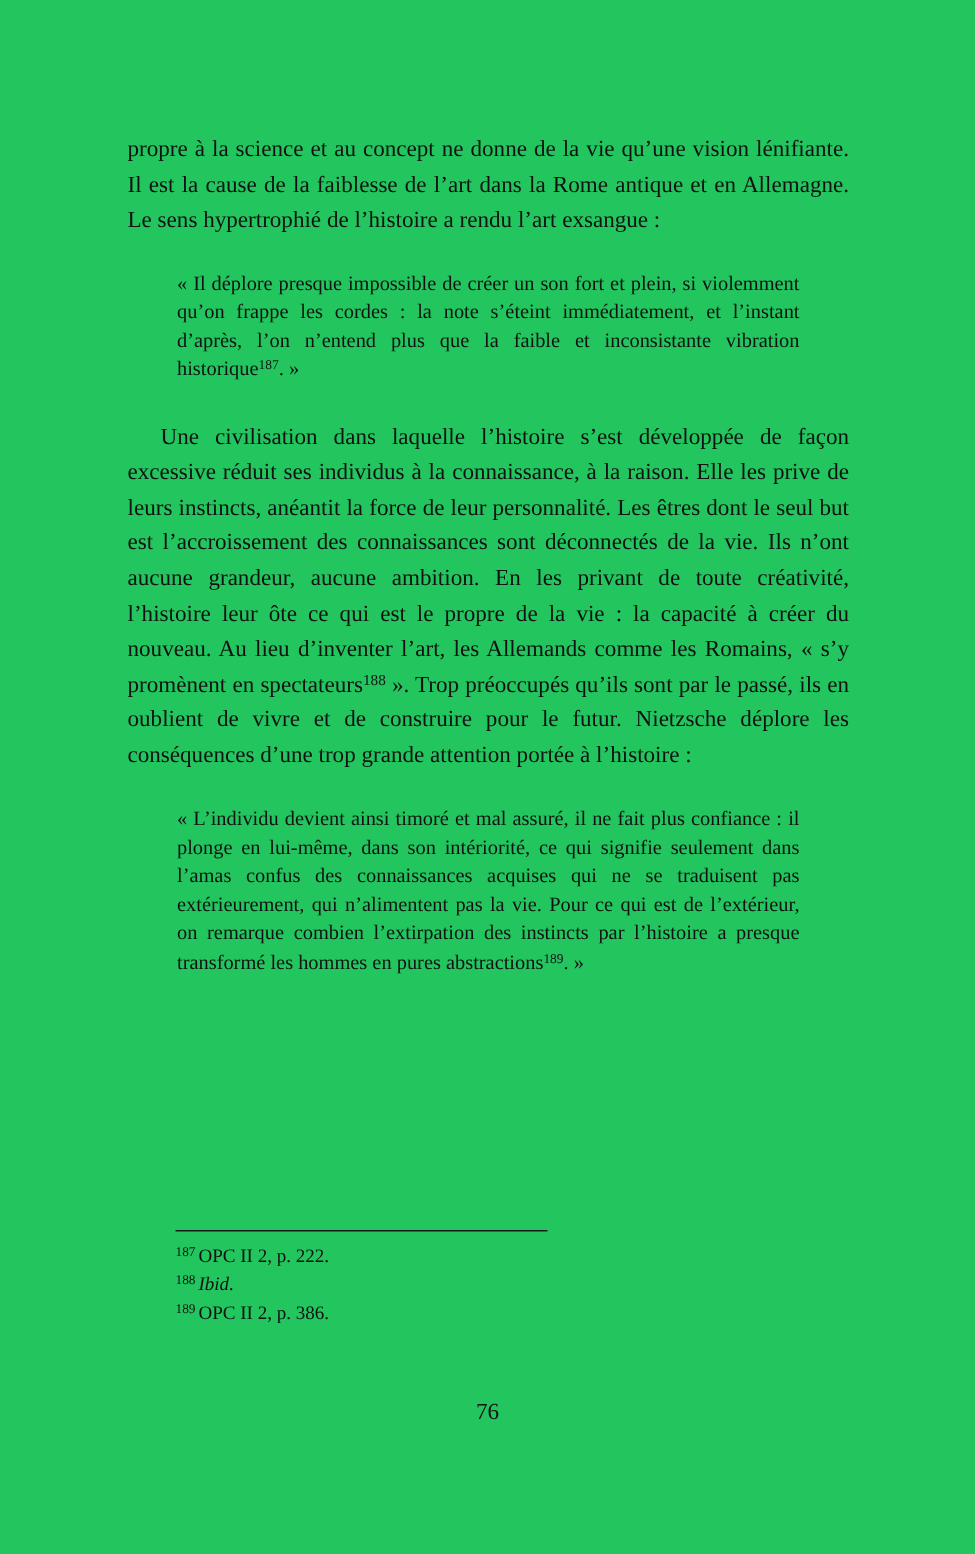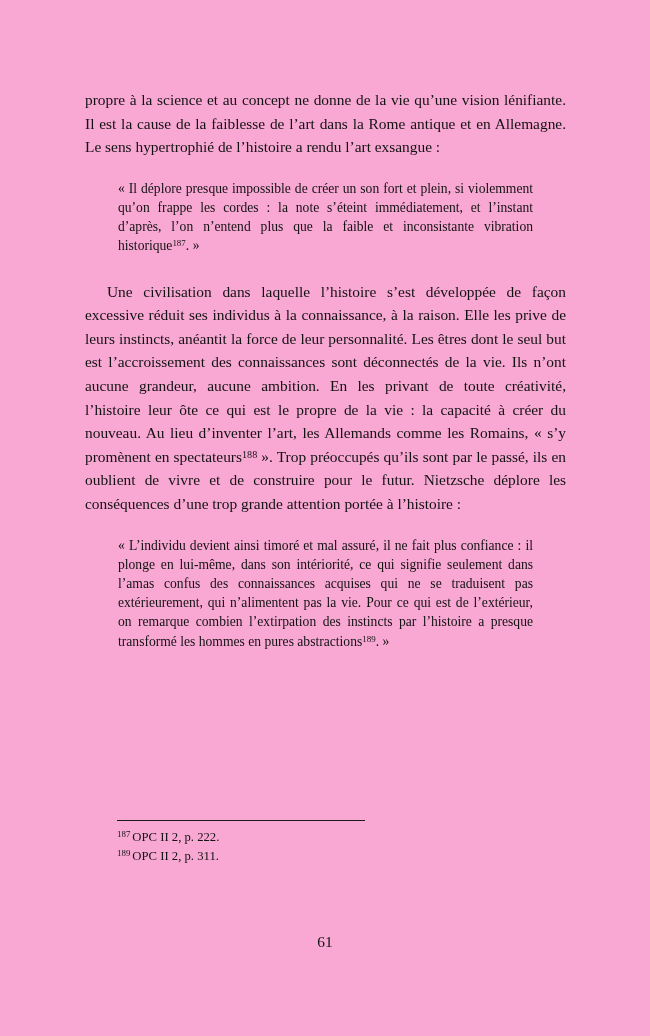--- a/index.html
+++ b/index.html
@@ -4,21 +4,21 @@
 <style>
   html, body {
     margin: 0;
     padding: 0;
     background: #ffffff;
   }
   .page {
     position: relative;
     width: 650px;
     height: 1036px;
-    background: #f9a8d4;
+    background: #22c55e;
     font-family: "Liberation Serif", "DejaVu Serif", serif;
     color: #121212;
     overflow: hidden;
     box-sizing: border-box;
   }
   .content {
     position: absolute;
     left: 85px;
     top: 88px;
     width: 481px;
@@ -122,19 +122,20 @@
     <div class="gap-md"></div>
 
 
   </div>
 
   <div class="footnotes">
     <div class="fn-rule"></div>
 
     <p class="fn"><sup>187</sup><span>OPC II 2, p. 222.</span></p>
 
+    <p class="fn"><sup>188</sup><span class="fn-italic">Ibid.</span></p>
 
-    <p class="fn"><sup>189</sup><span>OPC II 2, p. 311.</span></p>
+    <p class="fn"><sup>189</sup><span>OPC II 2, p. 386.</span></p>
   </div>
 
-  <div class="folio">61</div>
+  <div class="folio">76</div>
 
 </div>
 
 </body></html>

